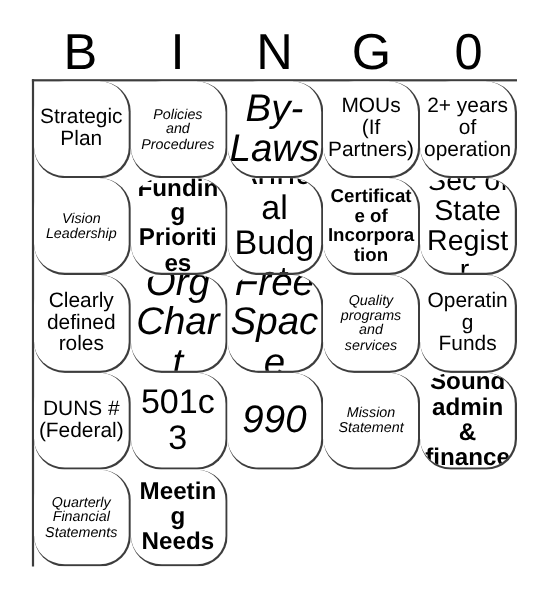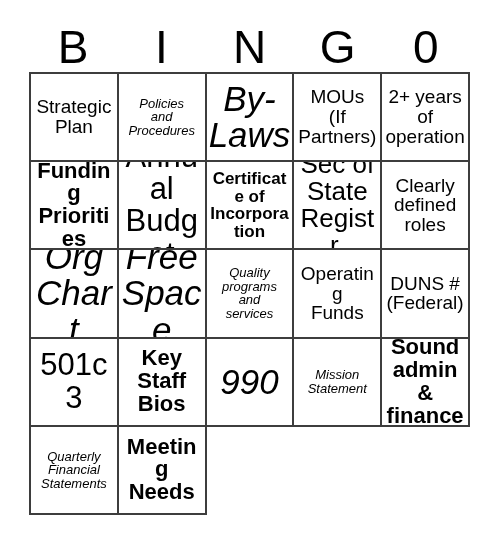--- a/index.html
+++ b/index.html
@@ -65,20 +65,21 @@
     border-right: 2px solid #3d3d3d;
     border-bottom: 2px solid #3d3d3d;
     box-sizing: border-box;
     display: flex;
     align-items: center;
     justify-content: center;
     text-align: center;
     overflow: hidden;
     padding: 1px 2px;
     background: #ffffff;
+    border-radius: 28px;
   }
   .cell-text {
     display: block;
     width: 100%;
     line-height: 1.04;
     word-wrap: break-word;
     white-space: pre-line;
   }
 
   
@@ -133,20 +134,24 @@
 (If
 Partners)</span>
     </div>
     <div class="bingo-cell">
       <span class="cell-text fs-md">2+ years
 of
 operation</span>
     </div>
 
     <div class="bingo-cell">
+      <span class="cell-text fs-sm">Vision
+Leadership</span>
+    </div>
+    <div class="bingo-cell">
       <span class="cell-text fs-lg">Funding
 Priorities</span>
     </div>
     <div class="bingo-cell">
       <span class="cell-text fs-xxl">Annual
 Budget</span>
     </div>
     <div class="bingo-cell">
       <span class="cell-text fs-xs">Certificate of
 Incorporation</span>
@@ -182,25 +187,20 @@
     </div>
 
     <div class="bingo-cell">
       <span class="cell-text fs-md">DUNS #
 (Federal)</span>
     </div>
     <div class="bingo-cell">
       <span class="cell-text fs-xxl">501c3</span>
     </div>
     <div class="bingo-cell">
-      <span class="cell-text fs-lg">Key
-Staff
-Bios</span>
-    </div>
-    <div class="bingo-cell">
       <span class="cell-text fs-huge">990</span>
     </div>
     <div class="bingo-cell">
       <span class="cell-text fs-sm">Mission
 Statement</span>
     </div>
 
     <div class="bingo-cell">
       <span class="cell-text fs-lg">Sound
 admin &amp;

